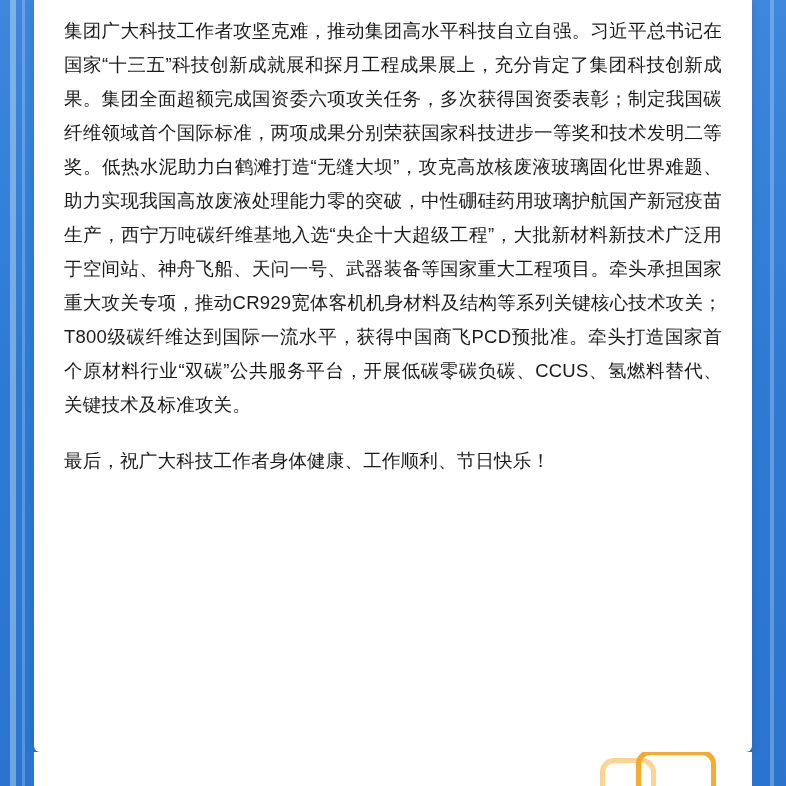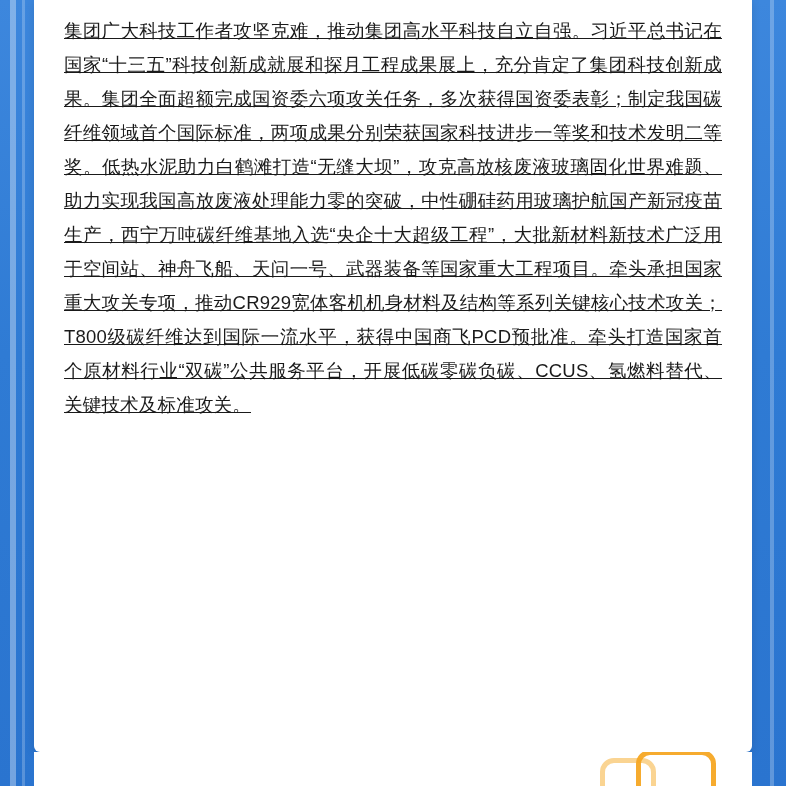--- a/index.html
+++ b/index.html
@@ -49,21 +49,20 @@
     box-sizing: border-box;
   }
   .para {
     color: #1a1a1a;
     font-size: 18.5px;
     line-height: 34px;
     letter-spacing: 0.2px;
     text-align: justify;
     margin: 0 0 22px 0;
     word-break: break-all;
-    text-decoration: underline;
   }
   
   .footer-strip {
     position: absolute;
     left: 34px;
     right: 34px;
     bottom: 0;
     height: 34px;
     background: #ffffff;
     overflow: hidden;
@@ -93,20 +92,21 @@
 <div class="page">
 
   <div class="edge-band b1"></div>
   <div class="edge-band b2"></div>
   <div class="edge-band b3"></div>
 
   <div class="card">
     <div class="card-inner">
 
       <p class="para">集团广大科技工作者攻坚克难，推动集团高水平科技自立自强。习近平总书记在国家“十三五”科技创新成就展和探月工程成果展上，充分肯定了集团科技创新成果。集团全面超额完成国资委六项攻关任务，多次获得国资委表彰；制定我国碳纤维领域首个国际标准，两项成果分别荣获国家科技进步一等奖和技术发明二等奖。低热水泥助力白鹤滩打造“无缝大坝”，攻克高放核废液玻璃固化世界难题、助力实现我国高放废液处理能力零的突破，中性硼硅药用玻璃护航国产新冠疫苗生产，西宁万吨碳纤维基地入选“央企十大超级工程”，大批新材料新技术广泛用于空间站、神舟飞船、天问一号、武器装备等国家重大工程项目。牵头承担国家重大攻关专项，推动CR929宽体客机机身材料及结构等系列关键核心技术攻关；T800级碳纤维达到国际一流水平，获得中国商飞PCD预批准。牵头打造国家首个原材料行业“双碳”公共服务平台，开展低碳零碳负碳、CCUS、氢燃料替代、关键技术及标准攻关。</p>
+      <p class="para">最后，祝广大科技工作者身体健康、工作顺利、节日快乐！</p>
 
     </div>
   </div>
 
   <div class="footer-strip">
     <div class="footer-shape two"></div>
     <div class="footer-shape"></div>
   </div>
 
 </div>

